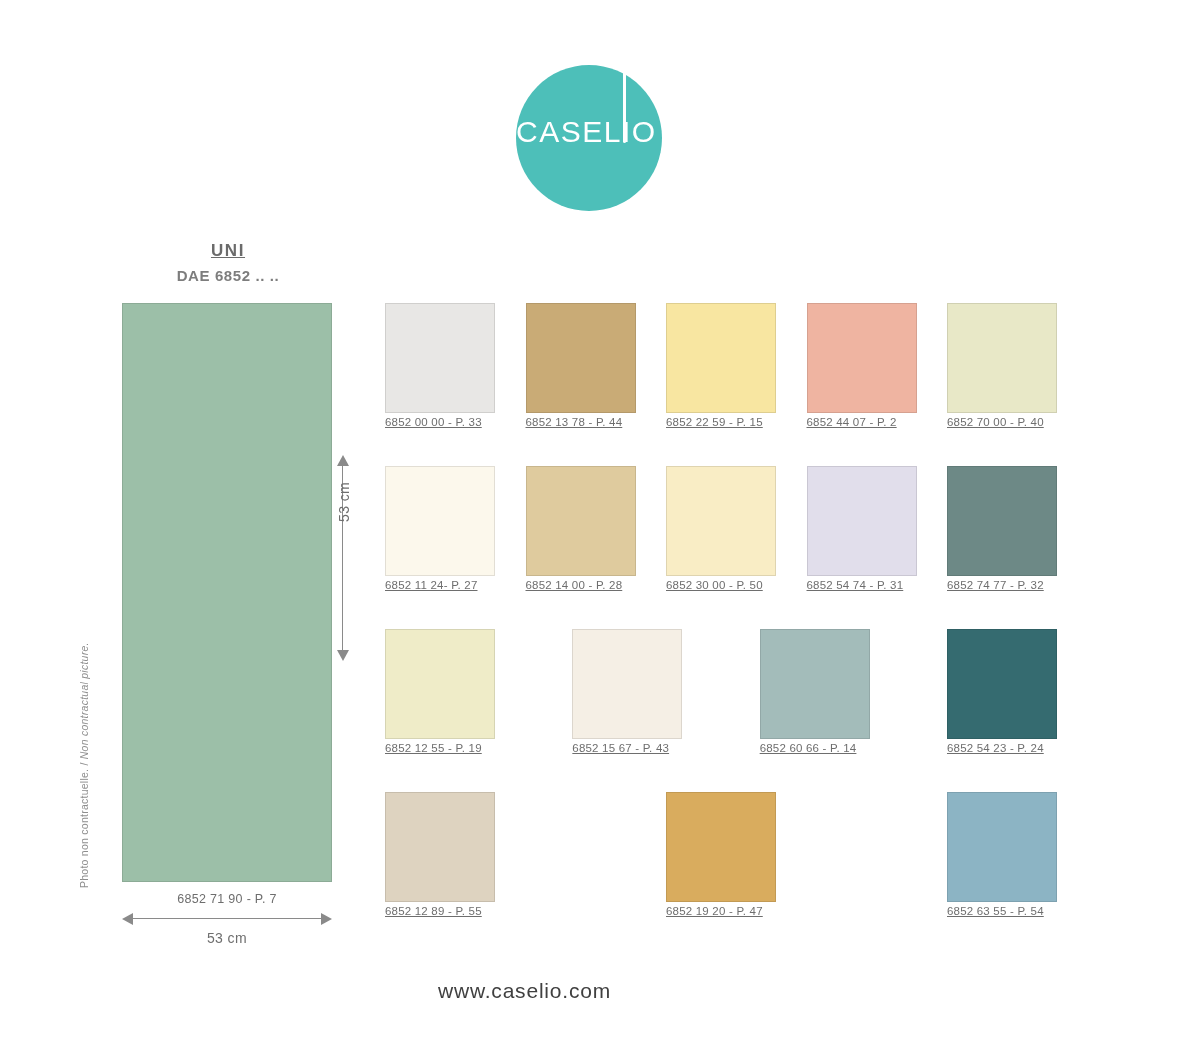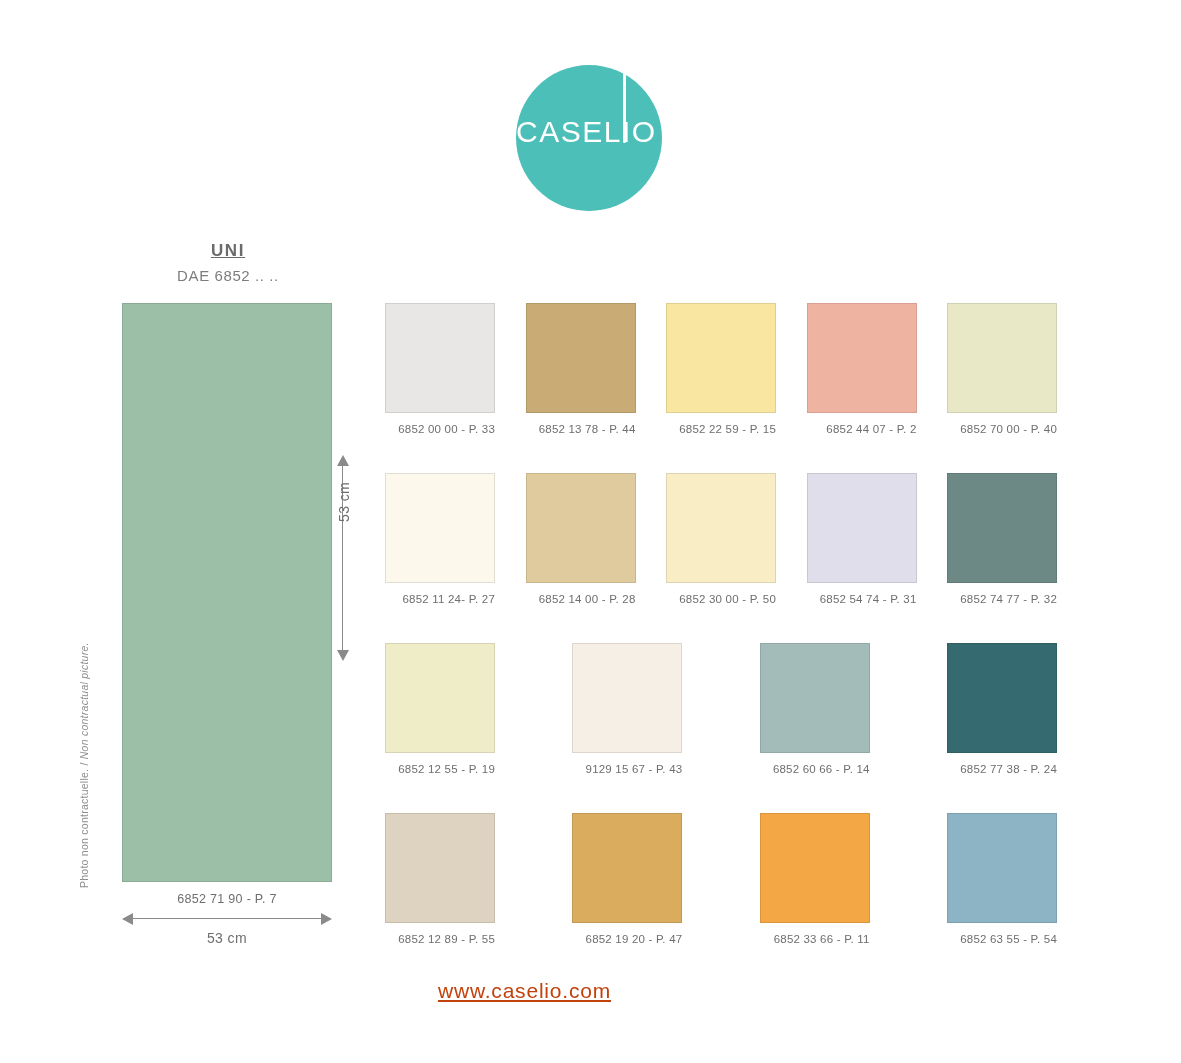--- a/index.html
+++ b/index.html
@@ -67,21 +67,21 @@
   #collection-name {
     font-size: 17px;
     font-weight: bold;
     letter-spacing: 1.6px;
     color: #6b6b6b;
     line-height: 1.5;
     text-decoration: underline;
   }
   #collection-ref {
     font-size: 15px;
-    font-weight: normal;
+    font-weight: bold;
     letter-spacing: 0.6px;
     color: #7d7d7d;
     line-height: 1.6;
   }
 
   
   .tex {
     position: relative;
     background-image:
       repeating-linear-gradient(0deg, rgba(0,0,0,0.045) 0px, rgba(0,0,0,0.045) 1px, rgba(255,255,255,0.05) 1px, rgba(255,255,255,0.05) 2px),
@@ -206,39 +206,39 @@
   }
   .swatch-cell {
     width: 110px;
   }
   .swatch-chip {
     width: 110px;
     height: 110px;
     display: block;
   }
   .swatch-label {
-    margin-top: 10px;
-    text-align: right;
+    margin-top: 3px;
+    text-align: left;
     font-size: 11.5px;
     letter-spacing: 0.2px;
     color: #6e6e6e;
     white-space: nowrap;
+    text-decoration: underline;
   }
 
   
   #footer-url {
     position: absolute;
     left: 0;
     top: 979px;
     width: 1049px;
     text-align: center;
     font-size: 21px;
     letter-spacing: 0.8px;
-    color: #c2410c;
-    text-decoration: underline;
+    color: #404040;
   }
 </style>
 </head>
 <body>
 
 <div id="logo-block">
   <div id="logo-circle" style="background: rgb(77, 191, 185);">
     <div id="logo-mast"></div>
     <div id="logo-wordmark">CASELIO</div>
   </div>
@@ -313,44 +313,40 @@
         <div class="swatch-label">6852 74 77 - P. 32</div>
       </div>
     </div>
     <div class="swatch-row">
       <div class="swatch-cell">
         <div class="swatch-chip tex" style="background: rgb(239, 236, 200);"></div>
         <div class="swatch-label">6852 12 55 - P. 19</div>
       </div>
       <div class="swatch-cell">
         <div class="swatch-chip tex" style="background: rgb(245, 239, 229);"></div>
-        <div class="swatch-label">9129 15 67 - P. 43</div>
+        <div class="swatch-label">6852 15 67 - P. 43</div>
       </div>
       <div class="swatch-cell">
         <div class="swatch-chip tex" style="background: rgb(163, 188, 186);"></div>
         <div class="swatch-label">6852 60 66 - P. 14</div>
       </div>
       <div class="swatch-cell">
         <div class="swatch-chip tex" style="background: rgb(53, 107, 112);"></div>
-        <div class="swatch-label">6852 77 38 - P. 24</div>
+        <div class="swatch-label">6852 54 23 - P. 24</div>
       </div>
     </div>
     <div class="swatch-row">
       <div class="swatch-cell">
         <div class="swatch-chip tex" style="background: rgb(222, 211, 192);"></div>
         <div class="swatch-label">6852 12 89 - P. 55</div>
       </div>
       <div class="swatch-cell">
         <div class="swatch-chip tex" style="background: rgb(217, 172, 94);"></div>
         <div class="swatch-label">6852 19 20 - P. 47</div>
       </div>
       <div class="swatch-cell">
-        <div class="swatch-chip tex" style="background: rgb(244, 168, 69);"></div>
-        <div class="swatch-label">6852 33 66 - P. 11</div>
-      </div>
-      <div class="swatch-cell">
         <div class="swatch-chip tex" style="background: rgb(140, 180, 196);"></div>
         <div class="swatch-label">6852 63 55 - P. 54</div>
       </div>
     </div>
   </div>
 
 <div id="footer-url">www.caselio.com</div>
 
 </body></html>

